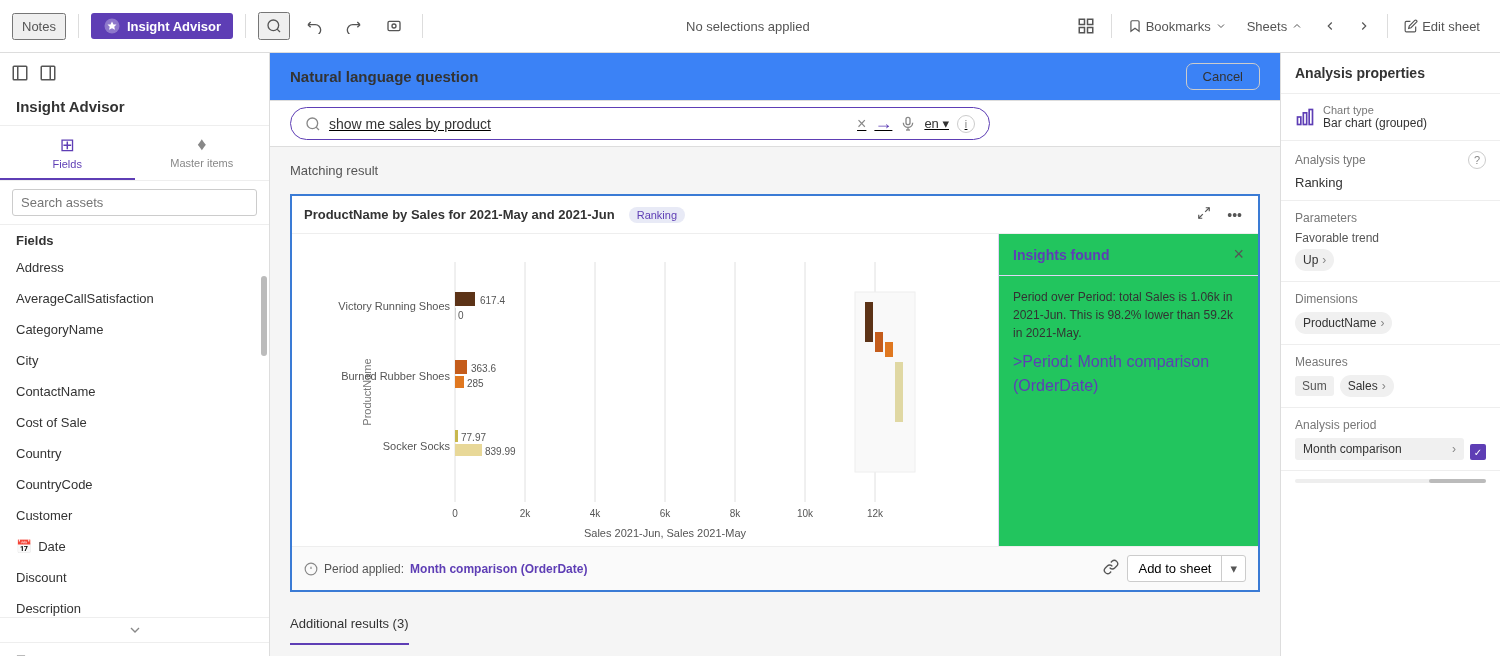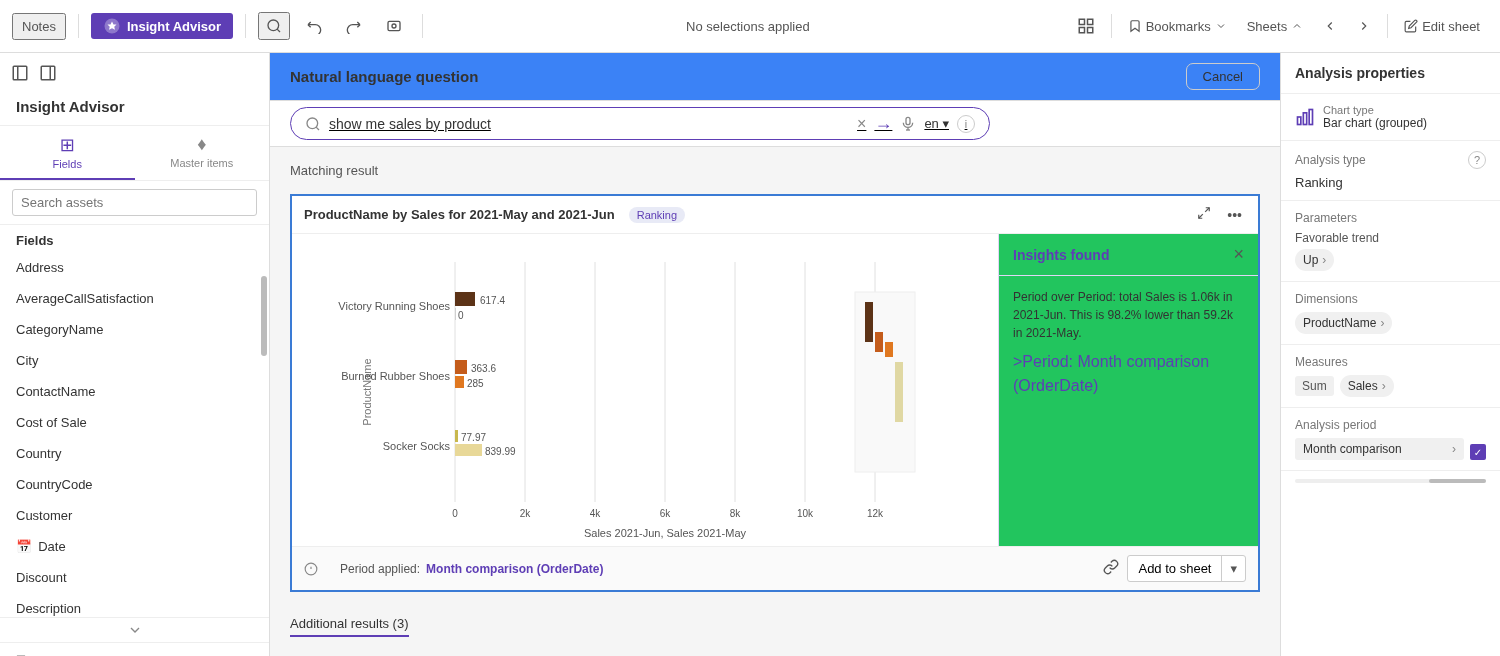--- a/index.html
+++ b/index.html
@@ -63,31 +63,31 @@
     .insights-panel { width: 280px; background: #22c55e; border-left: 1px solid #e0d7f5; display: flex; flex-direction: column; }
     .insights-header { display: flex; align-items: center; justify-content: space-between; padding: 10px 14px; border-bottom: 1px solid #e0d7f5; }
     .insights-title { font-size: 14px; font-weight: 600; color: #5e3eb5; }
     .insights-close { background: none; border: none; cursor: pointer; font-size: 18px; color: #555; }
     .insights-body { padding: 12px 14px; font-size: 12px; color: #333; line-height: 1.5; flex: 1; }
     .insights-period { color: #5e3eb5; cursor: pointer; margin-top: 8px; font-size: 16px; }
 
     
     .chart-footer { display: flex; align-items: center; justify-content: space-between; padding: 8px 12px; border-top: 1px solid #eee; background: #fafafa; }
     .chart-footer-left { display: flex; align-items: center; gap: 6px; font-size: 12px; color: #555; }
-    .period-text { font-size: 12px; margin-left: 16px; }
+    .period-text { font-size: 12px; }
     .period-link { color: #5e3eb5; font-weight: 600; text-decoration: none; cursor: pointer; }
     .chart-footer-right { display: flex; align-items: center; gap: 8px; }
     .link-icon { background: none; border: none; cursor: pointer; color: #555; font-size: 16px; }
     .add-to-sheet-btn { display: flex; align-items: center; background: #fff; border: 1px solid #ccc; border-radius: 3px; font-size: 13px; cursor: pointer; }
     .add-to-sheet-main { padding: 5px 10px; border-right: 1px solid #ccc; }
     .add-to-sheet-arrow { padding: 5px 8px; color: #555; }
 
     
     .additional-results { display: flex; align-items: center; gap: 12px; padding: 8px 0 0; }
-    .additional-results-label { font-size: 13px; color: #333; font-weight: 500; border-bottom: 2px solid #5e3eb5; padding-bottom: 4px; }
+    .additional-results-label { font-size: 13px; color: #333; font-weight: 500; border-bottom: 2px solid #5e3eb5; padding-bottom: 12px; }
 
     
     .right-panel { width: 220px; background: #fff; border-left: 1px solid #ddd; overflow-y: auto; }
     .right-panel-header { padding: 12px 14px; font-size: 14px; font-weight: 600; color: #333; border-bottom: 1px solid #eee; }
     .right-section { padding: 10px 14px; border-bottom: 1px solid #eee; }
     .right-tag { display: inline-flex; align-items: center; background: #f0f0f0; border-radius: 11px; padding: 4px 8px; font-size: 12px; color: #333; gap: 4px; }
     .right-tag-arrow { color: #888; font-size: 12px; }
     .right-measure-row { display: flex; align-items: center; gap: 6px; }
     .right-measure-tag { background: #f0f0f0; border-radius: 3px; padding: 3px 7px; font-size: 12px; color: #555; }
     .right-analysis-period-tag { display: flex; align-items: center; background: #f0f0f0; border-radius: 3px; padding: 4px 8px; font-size: 12px; color: #333; gap: 4px; flex: 1; }

